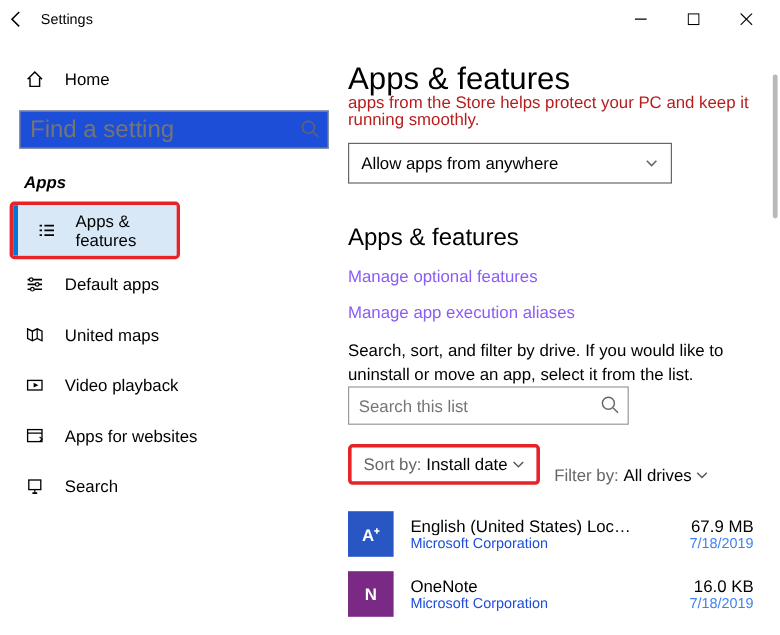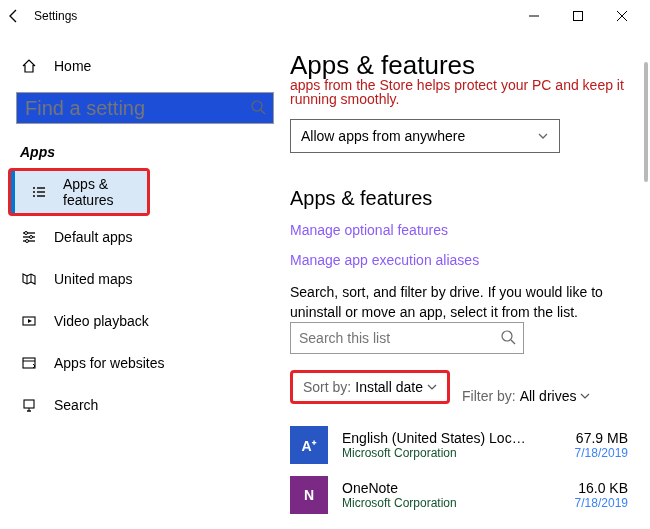--- a/index.html
+++ b/index.html
@@ -50,21 +50,21 @@
 .label-muted { color: #666; }
 .chev-s { font-size: 11px; color: #555; }
 
 .applist { margin-top: 16px; }
 .approw { display: flex; align-items: center; padding: 6px 0; cursor: pointer; }
 .appicon { width: 38px; height: 38px; display: flex; align-items: center; justify-content: center; color: #fff; font-size: 14px; font-weight: 600; margin-right: 14px; }
 .appicon.blue { background: #2857c4; }
 .appicon.purple { background: #7a2a84; }
 .appinfo { flex: 1; min-width: 0; }
 .appname { font-size: 14px; white-space: nowrap; overflow: hidden; text-overflow: ellipsis; max-width: 190px; }
-.apppub { font-size: 12px; color: #14532d; }
+.apppub { font-size: 12px; color: #1d4ed8; }
 .appmeta { text-align: right; }
 .appsize { font-size: 14px; }
 .appdate { font-size: 12px; color: #3b82f6; }
 .scrollthumb { position: absolute; right: 2px; top: 30px; width: 4px; height: 120px; background: #b9b9b9; border-radius: 2px; }
 
 svg { display: block; }
 </style>
 </head>
 <body>
 

